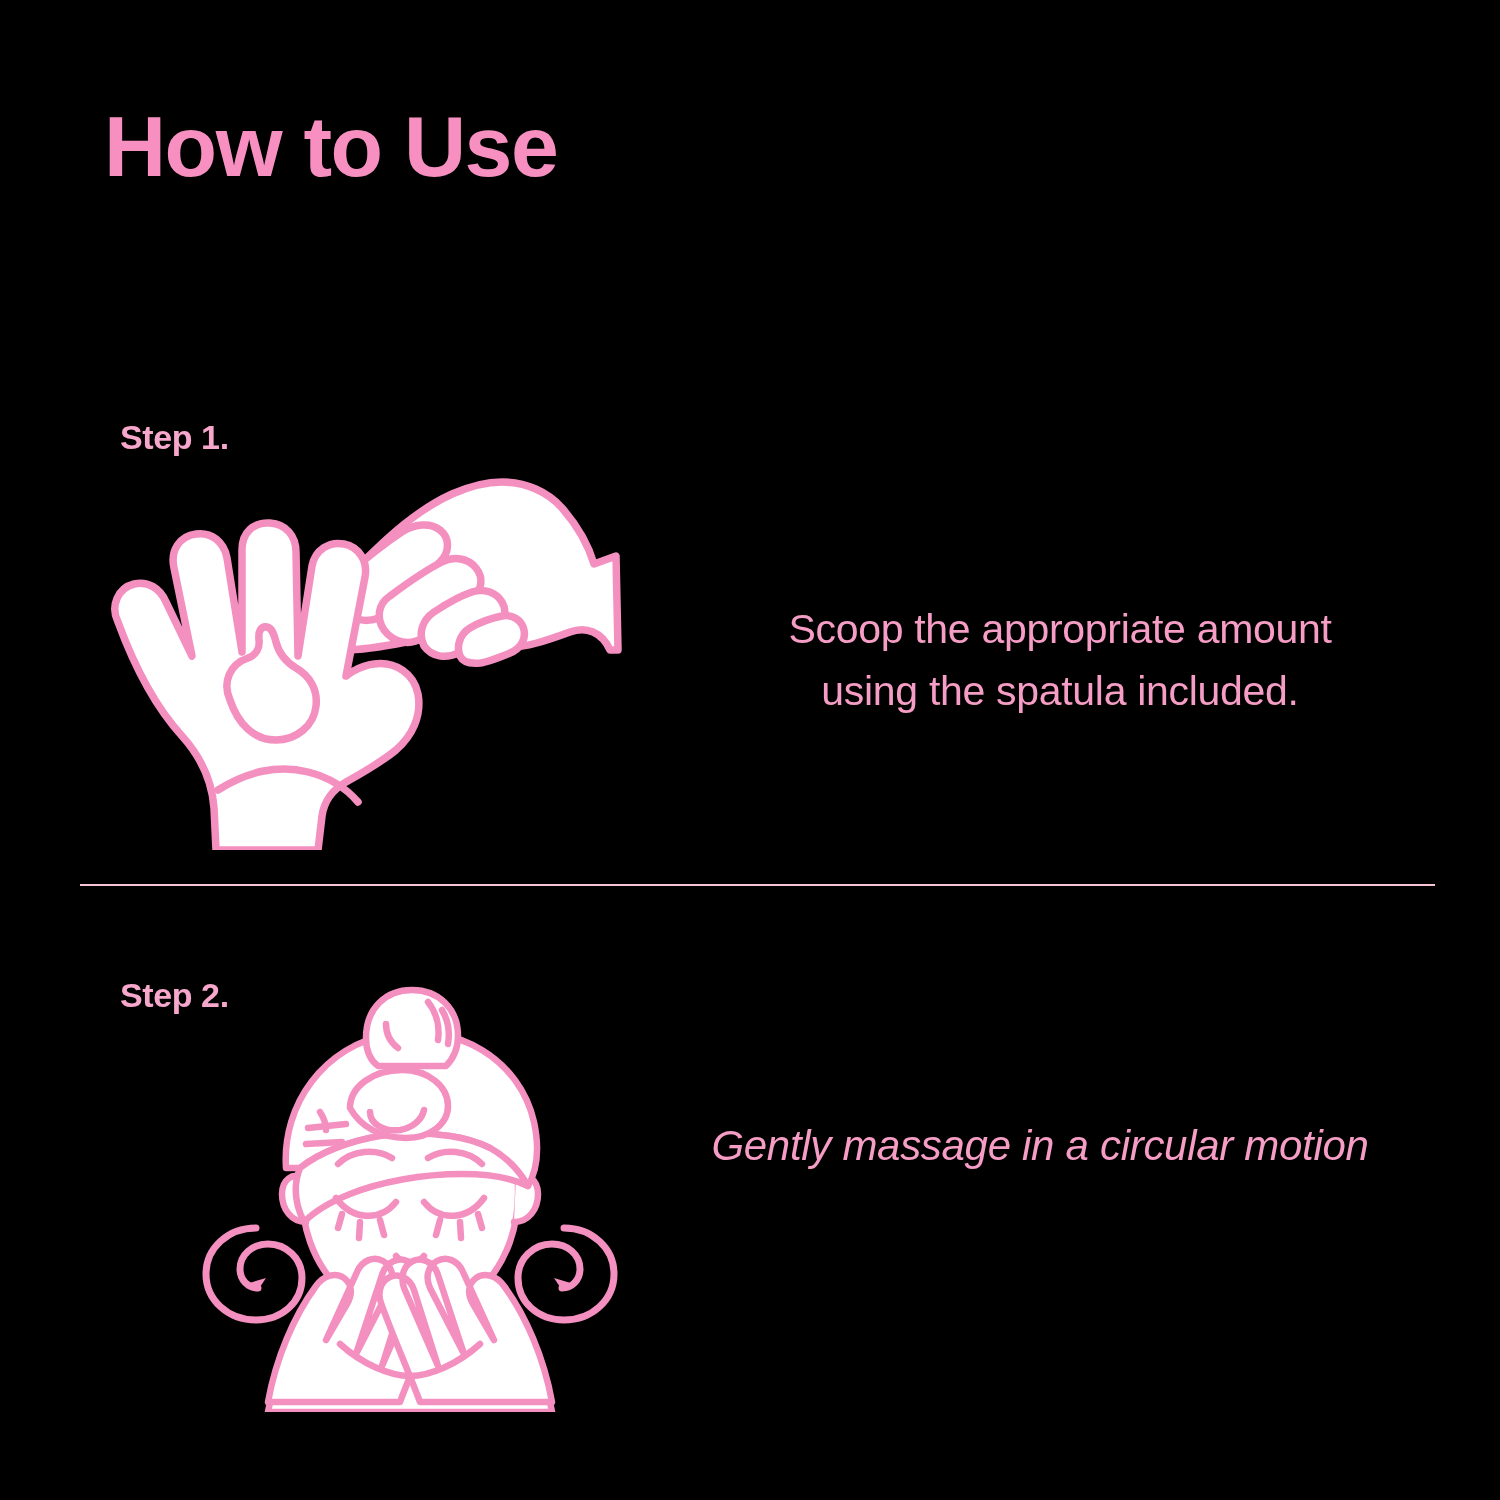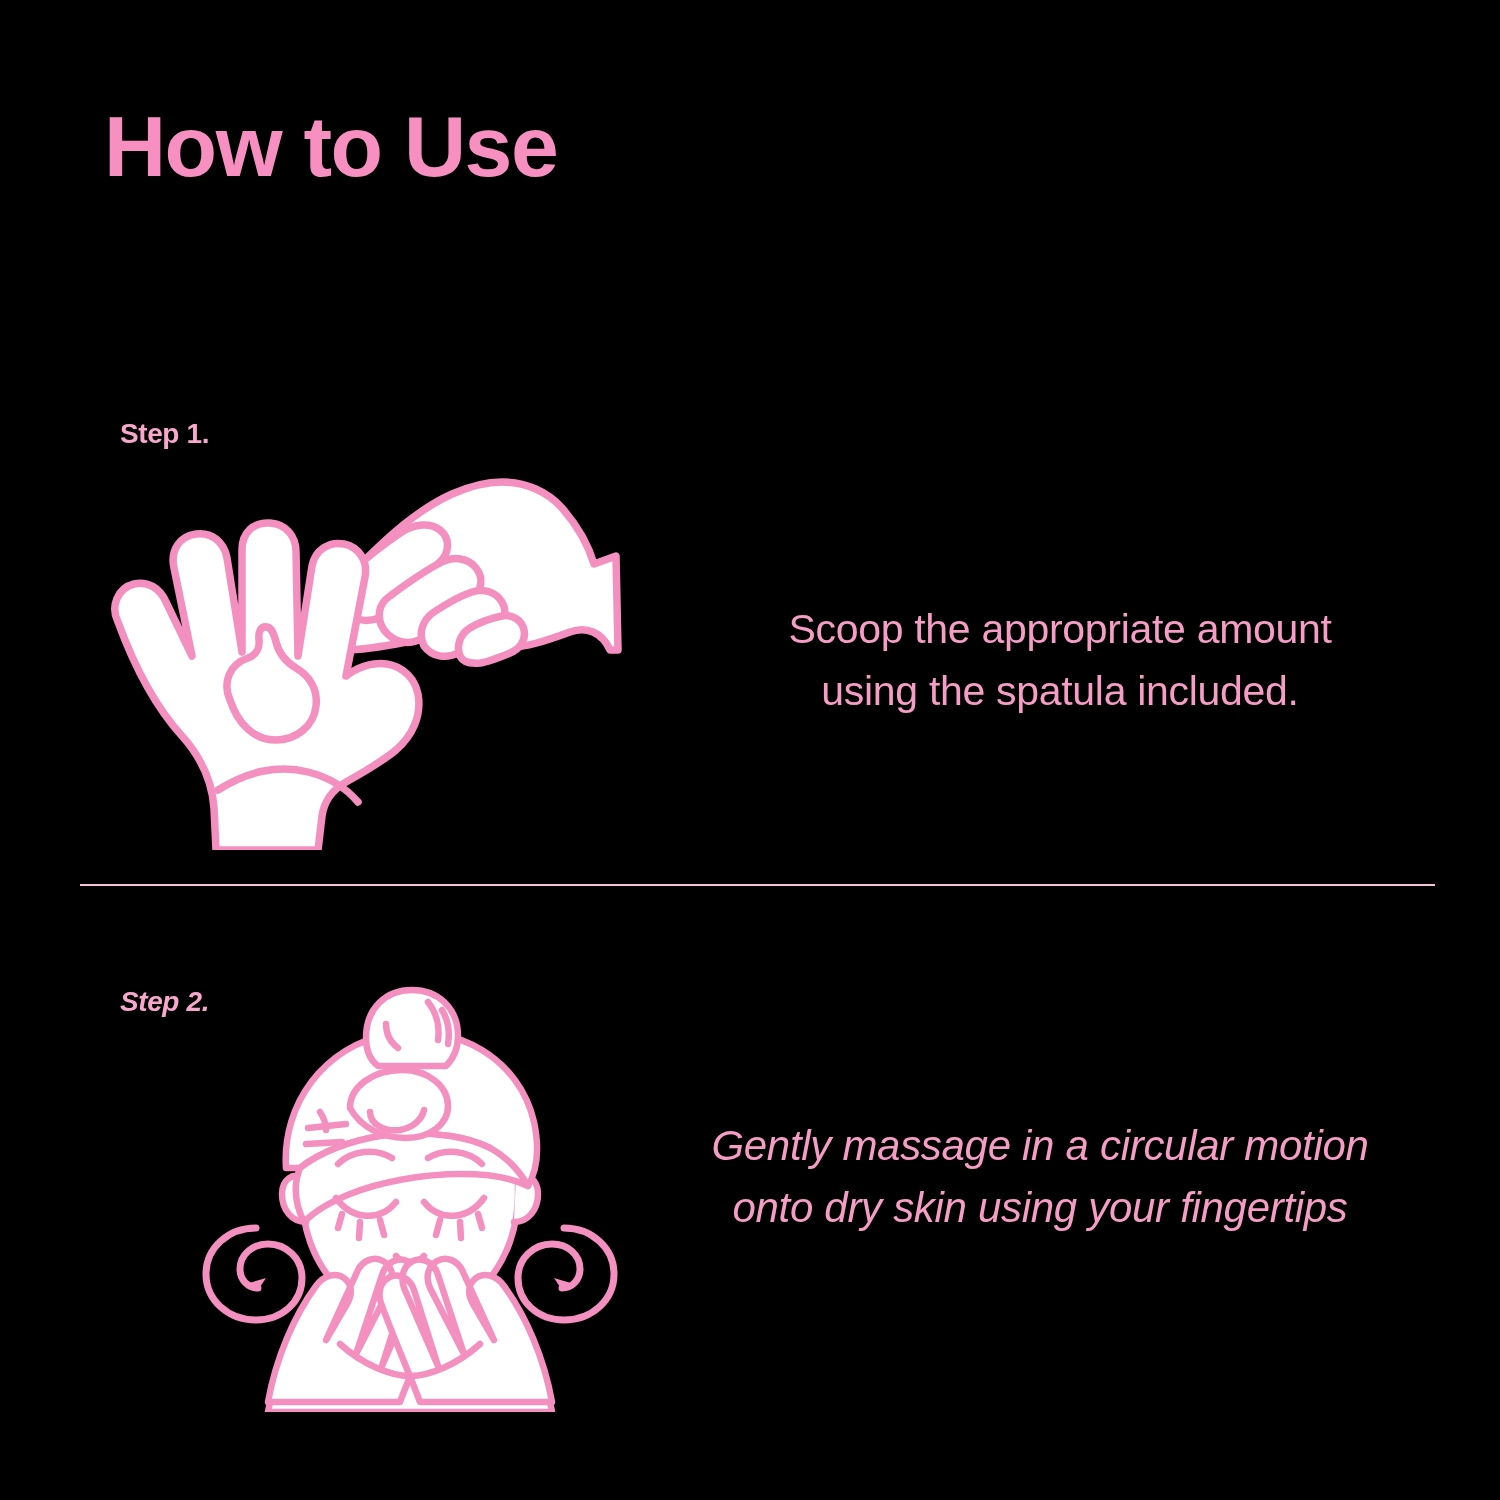--- a/index.html
+++ b/index.html
@@ -48,26 +48,26 @@
     width: 1500px;
   }
   .step-1 { top: 400px; height: 450px; }
   .step-2 { top: 960px; height: 470px; }
 
   .step-label {
     position: absolute;
     left: 120px;
     font-family: "Liberation Sans", sans-serif;
     font-weight: bold;
-    font-size: 28px;
+    font-size: 34px;
     letter-spacing: -0.4px;
     color: #f7a7cb;
   }
   .step-1 .step-label { top: 18px; }
-  .step-2 .step-label { top: 26px; font-style: italic; }
+  .step-2 .step-label { top: 16px; }
 
   .step-art {
     position: absolute;
   }
   .step-1 .step-art { left: 96px;  top: 60px;  width: 560px; height: 390px; }
   .step-2 .step-art { left: 190px; top: 12px;  width: 440px; height: 440px; }
 
   .step-text {
     position: absolute;
     text-align: center;
@@ -384,17 +384,16 @@
                      C 54 22, 42 33, 42 47
                      C 42 58, 50 66, 60 66"></path>
             <path d="M 68 56 L 60 68 L 48 62 Z" fill="#f490c0" stroke="none"></path>
           </g>
         </g>
       </svg>
     </div>
 
     <div class="step-text">
       <span class="tline">Gently massage in a circular motion</span>
-      <span class="tline">onto dry skin using your fingertips</span>
     </div>
   </div>
 
 </div>
 
 </body></html>

